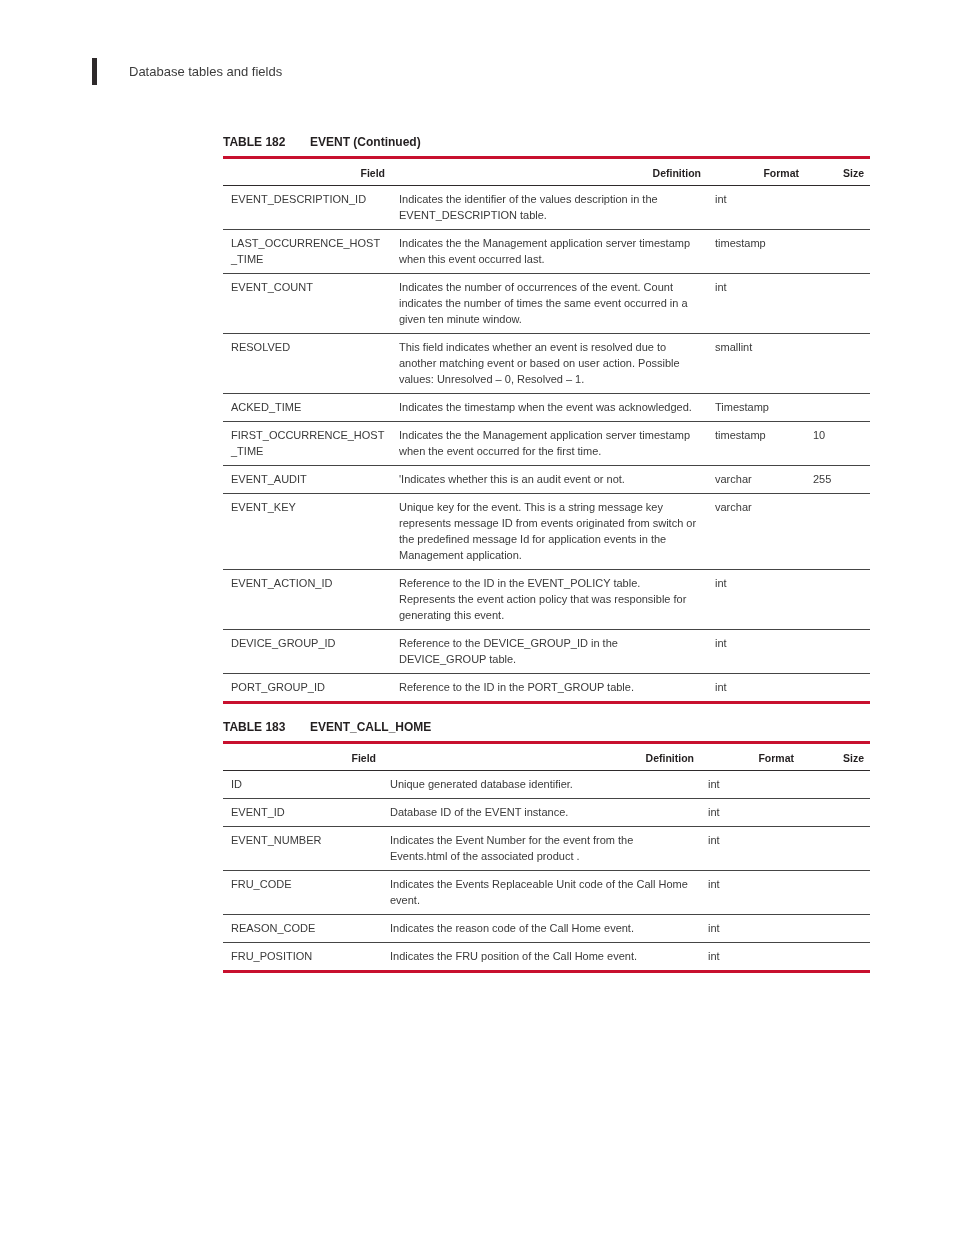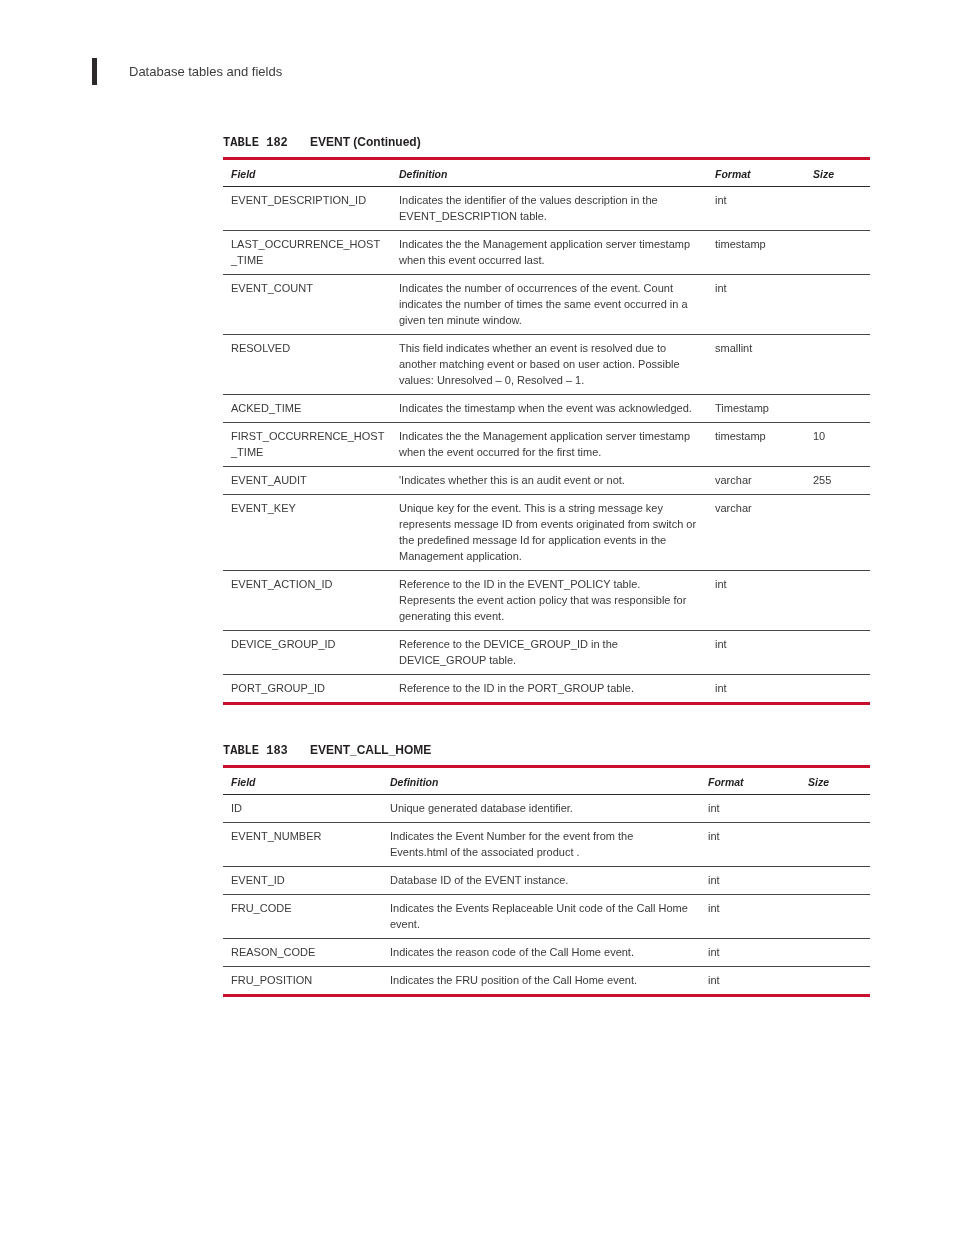--- a/index.html
+++ b/index.html
@@ -39,51 +39,50 @@
     top: 135px;
     width: 647px;
   }
 
   .tbl-title {
     margin: 0 0 7px 0;
     font-size: 12px;
     font-weight: bold;
     color: #231f20;
   }
-  .tbl-label { display: inline-block; min-width: 87px; font-family: Liberation Mono, monospace; }
+  .tbl-label { display: inline-block; min-width: 87px; }
 
   table.datatable {
     border-collapse: collapse;
     width: 647px;
     table-layout: fixed;
     border-top: 3px solid #c8102e;
     border-bottom: 3px solid #c8102e;
   }
   .datatable th {
     font-size: 10.5px;
     font-weight: bold;
     color: #231f20;
-    text-align: left;
+    text-align: right;
     vertical-align: top;
     padding: 8px 6px 6px 8px;
     border-bottom: 1px solid #2e2a2b;
-    font-style: italic;
   }
   .datatable td {
     font-size: 11px;
     line-height: 16px;
     color: #3a3a3a;
     vertical-align: top;
     padding: 5px 8px 6px 8px;
     border-bottom: 1px solid #454545;
   }
   .datatable tbody tr:last-child td { border-bottom: none; }
   td.cell-field { white-space: pre-line; }
 
-  .section-183 { margin-top: 38px; }
+  .section-183 { margin-top: 16px; }
 </style>
 </head>
 <body>
 
 <div class="doc-header">
   <div class="chapter-bar"></div>
   <div class="doc-header-text">Database tables and fields</div>
 </div>
 
 <div class="content">
@@ -200,28 +199,28 @@
         </tr>
       </thead>
       <tbody>
         <tr>
           <td class="cell-field">ID</td>
           <td class="cell-def">Unique generated database identifier.</td>
           <td class="cell-fmt">int</td>
           <td class="cell-size"></td>
         </tr>
         <tr>
+          <td class="cell-field">EVENT_ID</td>
+          <td class="cell-def">Database ID of the EVENT instance.</td>
+          <td class="cell-fmt">int</td>
+          <td class="cell-size"></td>
+        </tr>
+        <tr>
           <td class="cell-field">EVENT_NUMBER</td>
           <td class="cell-def">Indicates the Event Number for the event from the Events.html of the associated product .</td>
-          <td class="cell-fmt">int</td>
-          <td class="cell-size"></td>
-        </tr>
-        <tr>
-          <td class="cell-field">EVENT_ID</td>
-          <td class="cell-def">Database ID of the EVENT instance.</td>
           <td class="cell-fmt">int</td>
           <td class="cell-size"></td>
         </tr>
         <tr>
           <td class="cell-field">FRU_CODE</td>
           <td class="cell-def">Indicates the Events Replaceable Unit code of the Call Home event.</td>
           <td class="cell-fmt">int</td>
           <td class="cell-size"></td>
         </tr>
         <tr>

